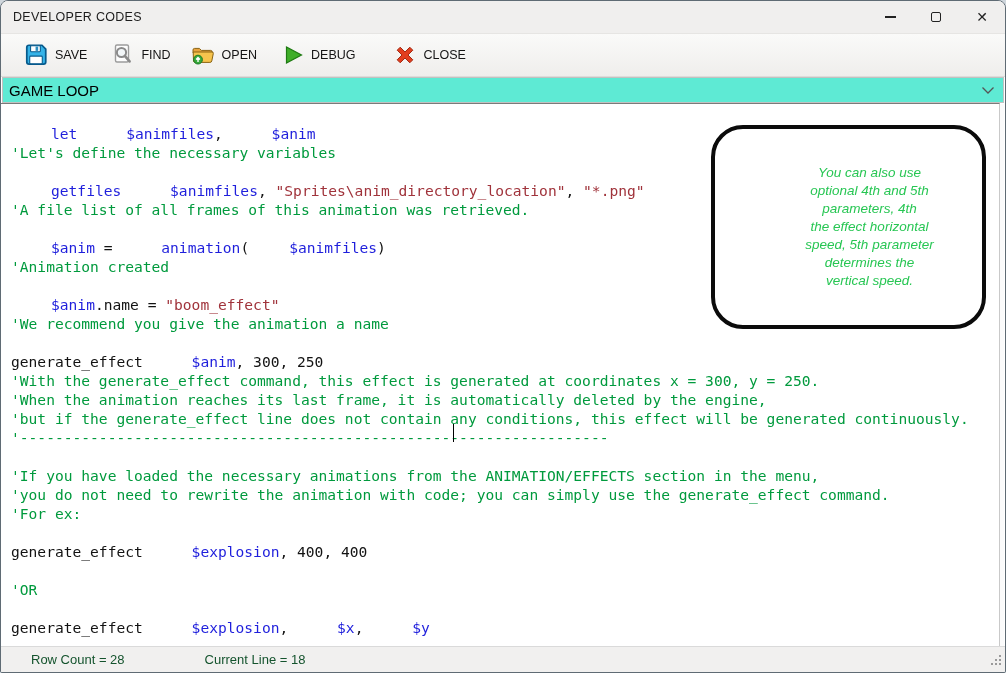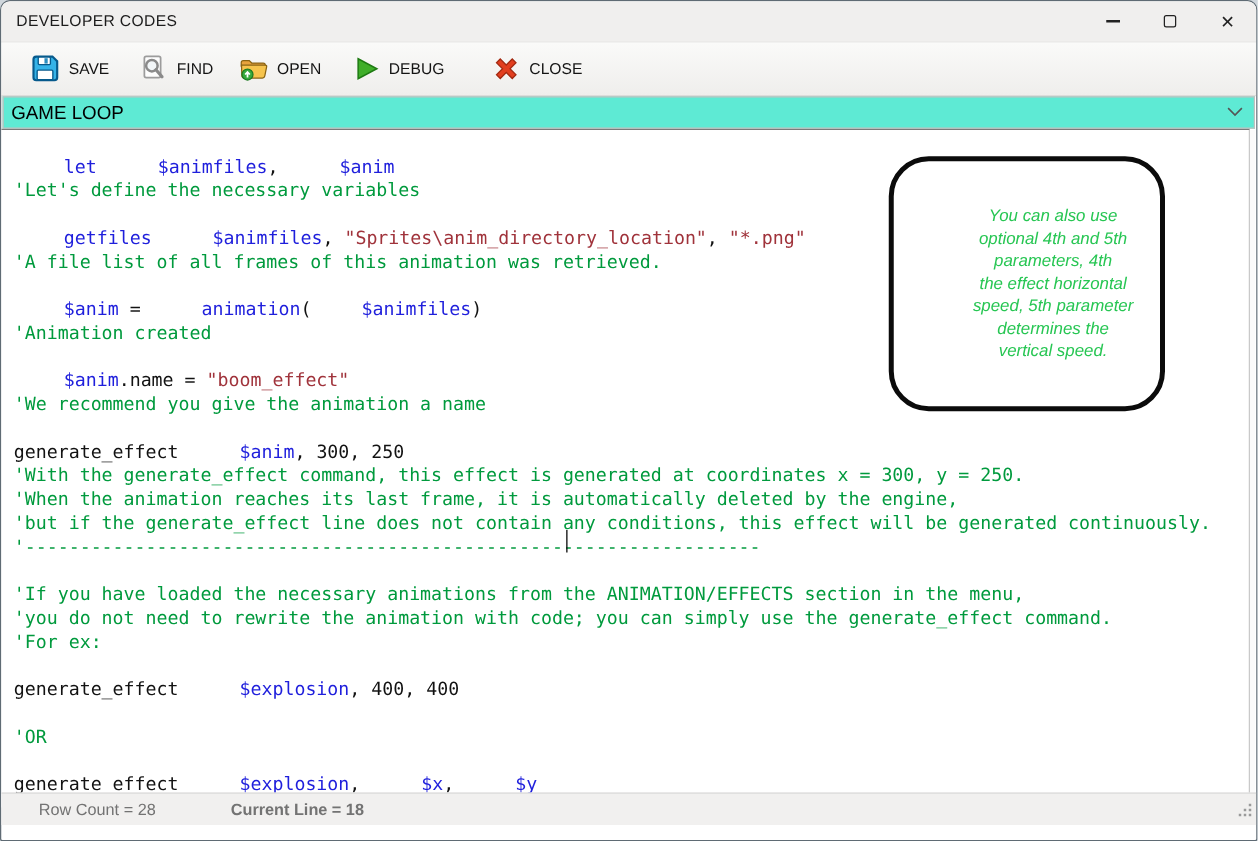--- a/index.html
+++ b/index.html
@@ -56,36 +56,36 @@
     font-size:14.6px;
   }
   .code-line{height:19px;line-height:19px;white-space:pre;}
   .c-b{color:var(--keyword-blue,#1f1fdc);margin-left:40px;}
   .c-g{color:var(--comment-green,#009a3d);}
   .c-r{color:var(--string-red,#a0333b);}
   .c-k{color:var(--plain-black,#111);}
   .caret{position:absolute;left:452px;top:423px;width:1.4px;height:18px;background:#000;z-index:6;}
   
   .callout{
-    position:absolute;left:710px;top:124px;width:221px;height:204px;
+    position:absolute;left:710px;top:124px;width:275px;height:204px;
     background:#fff;border:4px solid #0b0b0b;border-radius:32px;z-index:5;
     display:flex;align-items:center;justify-content:center;padding-left:42px;
   }
   .callout-text{
     text-align:center;font-style:italic;font-size:13.5px;line-height:18px;
     color:var(--callout-green,#27c653);width:230px;
   }
   
   .statusbar{
-    position:absolute;left:0;right:0;bottom:12px;height:26px;
+    position:absolute;left:0;right:0;bottom:0;height:26px;
     background:#f1f0ef;border-top:1px solid #dadada;
-    display:flex;align-items:center;font-size:13px;color:#737373;
+    display:flex;align-items:center;font-size:13px;color:#14532d;
   }
   .status-row{margin-left:30px;}
-  .status-line{margin-left:60px;font-weight:bold;}
+  .status-line{margin-left:80px;}
   .grip{position:absolute;right:3px;bottom:3px;}
 </style>
 </head>
 <body>
 
 <div class="window">
 
   <div class="titlebar">
     <span class="title-text">DEVELOPER CODES</span>
     <div class="win-controls">

